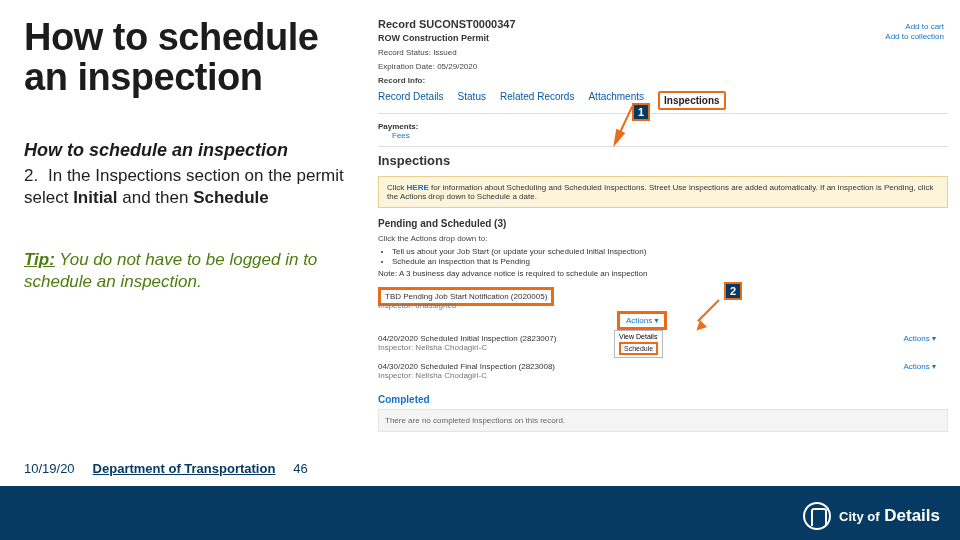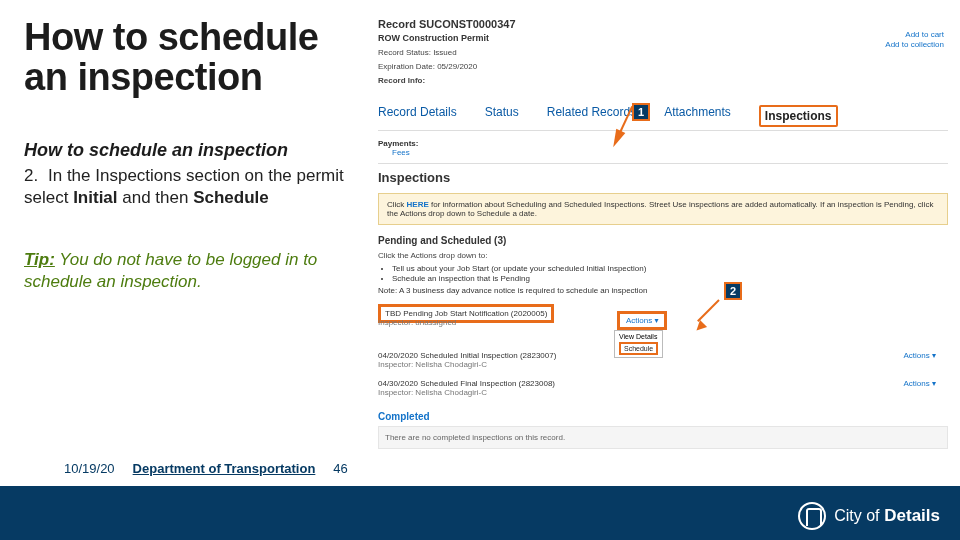--- a/index.html
+++ b/index.html
@@ -18,64 +18,64 @@
   .u { text-decoration: underline; }
   .b { font-weight: 700; }
   .tip { font-size: 17px; font-style: italic; color: #4d7c0f; line-height: 1.3; margin-top: 8px; }
   .tip .label { text-decoration: underline; font-weight: 700; }
 
   
   .shot { position: absolute; left: 378px; top: 18px; width: 570px; height: 430px; font-size: 8px; color: #333; }
   .rec-line { font-size: 11px; font-weight: 700; }
   .rec-type { font-size: 9px; font-weight: 700; margin-top: 3px; }
   .small { font-size: 8px; color: #444; margin-top: 5px; }
-  .tabs { margin-top: 20px; border-bottom: 1px solid #ddd; padding-bottom: 3px; display: flex; gap: 28px; font-size: 12px; color: #0a5aa5; }
+  .tabs { margin-top: 6px; border-bottom: 1px solid #ddd; padding-bottom: 3px; display: flex; gap: 14px; font-size: 10px; color: #0a5aa5; }
   .tabs span { cursor: default; }
   .tabs .insp { border: 2px solid #e86c1a; padding: 2px 4px; background: #fff; border-radius: 2px; color: #222; font-weight: 600; }
   .pay { font-size: 8px; font-weight: 700; margin-top: 8px; }
   .fees { color: #1473c9; font-size: 8px; margin-left: 14px; }
   .hr { border-top: 1px solid #ddd; margin: 6px 0; }
   .section-h { font-size: 13px; font-weight: 600; color: #333; margin-top: 6px; }
   .yellowbox { background: #fdf4dc; border: 1px solid #e7cf8d; padding: 6px 8px; font-size: 8px; margin-top: 8px; }
   .yellowbox .here { color: #1473c9; font-weight: 700; }
   .subh { font-size: 10px; font-weight: 600; margin-top: 10px; }
   .bullets { font-size: 8px; margin-top: 4px; margin-left: 14px; }
   .bullets li { list-style: disc; margin-bottom: 1px; }
   .note { font-size: 8px; margin-top: 3px; }
   .row { display: flex; justify-content: space-between; font-size: 8px; margin-top: 10px; padding-right: 12px; }
   .row .insp-label { color: #777; }
   .actions-link { color: #1473c9; }
   .completed { color: #1473c9; font-size: 10px; font-weight: 600; margin-top: 14px; }
   .nocomp { background: #f5f5f5; border: 1px solid #e5e5e5; padding: 6px; font-size: 8px; color: #666; margin-top: 4px; }
-  .addlinks { position: absolute; right: 4px; top: 12px; text-align: right; font-size: 8px; color: #1473c9; line-height: 1.3; }
+  .addlinks { position: absolute; right: 4px; top: 4px; text-align: right; font-size: 8px; color: #1473c9; line-height: 1.3; }
 
   
   .callout { position: absolute; width: 18px; height: 18px; background: #063a63; color: #fff; border: 2px solid #e86c1a; font-size: 11px; font-weight: 600; display: flex; align-items: center; justify-content: center; }
   .tbd-box { border: 3px solid #e86c1a; padding: 2px 4px; font-size: 8px; background: #fff; }
   .actions-box { position: absolute; border: 3px solid #e86c1a; padding: 2px 6px; font-size: 8px; background: #fff; color: #1473c9; }
   .menu { position: absolute; border: 1px solid #bbb; background: #fff; padding: 2px 4px; font-size: 7px; }
   .menu .sched { border: 2px solid #e86c1a; padding: 1px 3px; margin-top: 2px; display: inline-block; color: #222; }
 
   
   .arrow1 { position: absolute; width: 0; height: 0; border-top: 18px solid #e86c1a; border-left: 5px solid transparent; border-right: 5px solid transparent; }
   .arrow1::before { content: ""; position: absolute; left: -1px; top: -45px; width: 2px; height: 28px; background: #e86c1a; transform: rotate(0deg); }
   .arrow2line { position: absolute; width: 2px; height: 30px; background: #e86c1a; transform: rotate(45deg); transform-origin: top; }
   .arrow2head { position: absolute; width: 0; height: 0; border-top: 10px solid #e86c1a; border-left: 5px solid transparent; border-right: 5px solid transparent; }
 
   
   .footer-bar { position: absolute; left: 0; bottom: 0; width: 960px; height: 54px; background: #063a63; }
   .footer-cap { position: absolute; left: 0; bottom: 54px; width: 390px; height: 36px; background: #fff; }
-  .footer-text { position: absolute; left: 24px; bottom: 64px; font-size: 13px; color: #063a63; display: flex; gap: 18px; align-items: flex-end; margin-left: 40px; }
+  .footer-text { position: absolute; left: 24px; bottom: 64px; font-size: 13px; color: #063a63; display: flex; gap: 18px; align-items: flex-end; }
   .footer-text .dept { text-decoration: underline; font-weight: 600; }
   .footer-text .pg { font-weight: 400; }
   .logo { position: absolute; right: 20px; bottom: 10px; display: flex; align-items: center; gap: 8px; color: #fff; }
   .seal { width: 28px; height: 28px; border: 2px solid #fff; border-radius: 50%; position: relative; }
   .seal::before { content: ""; position: absolute; left: 6px; top: 4px; width: 12px; height: 16px; border: 2px solid #fff; border-radius: 3px 3px 0 0; border-bottom: none; }
   .logo-text { font-size: 17px; font-weight: 600; }
-  .logo-text .city { font-weight: 400; font-size: 16px; text-align: right; }
+  .logo-text .city { font-weight: 700; font-size: 13px; text-align: right; }
 </style>
 </head>
 <body>
 
 <div class="slide">
   <div class="left">
     <h1 class="title">
       <span>How to schedule</span><br><span>an inspection</span>
     </h1>
     <div class="subhead">How to schedule an inspection</div>

